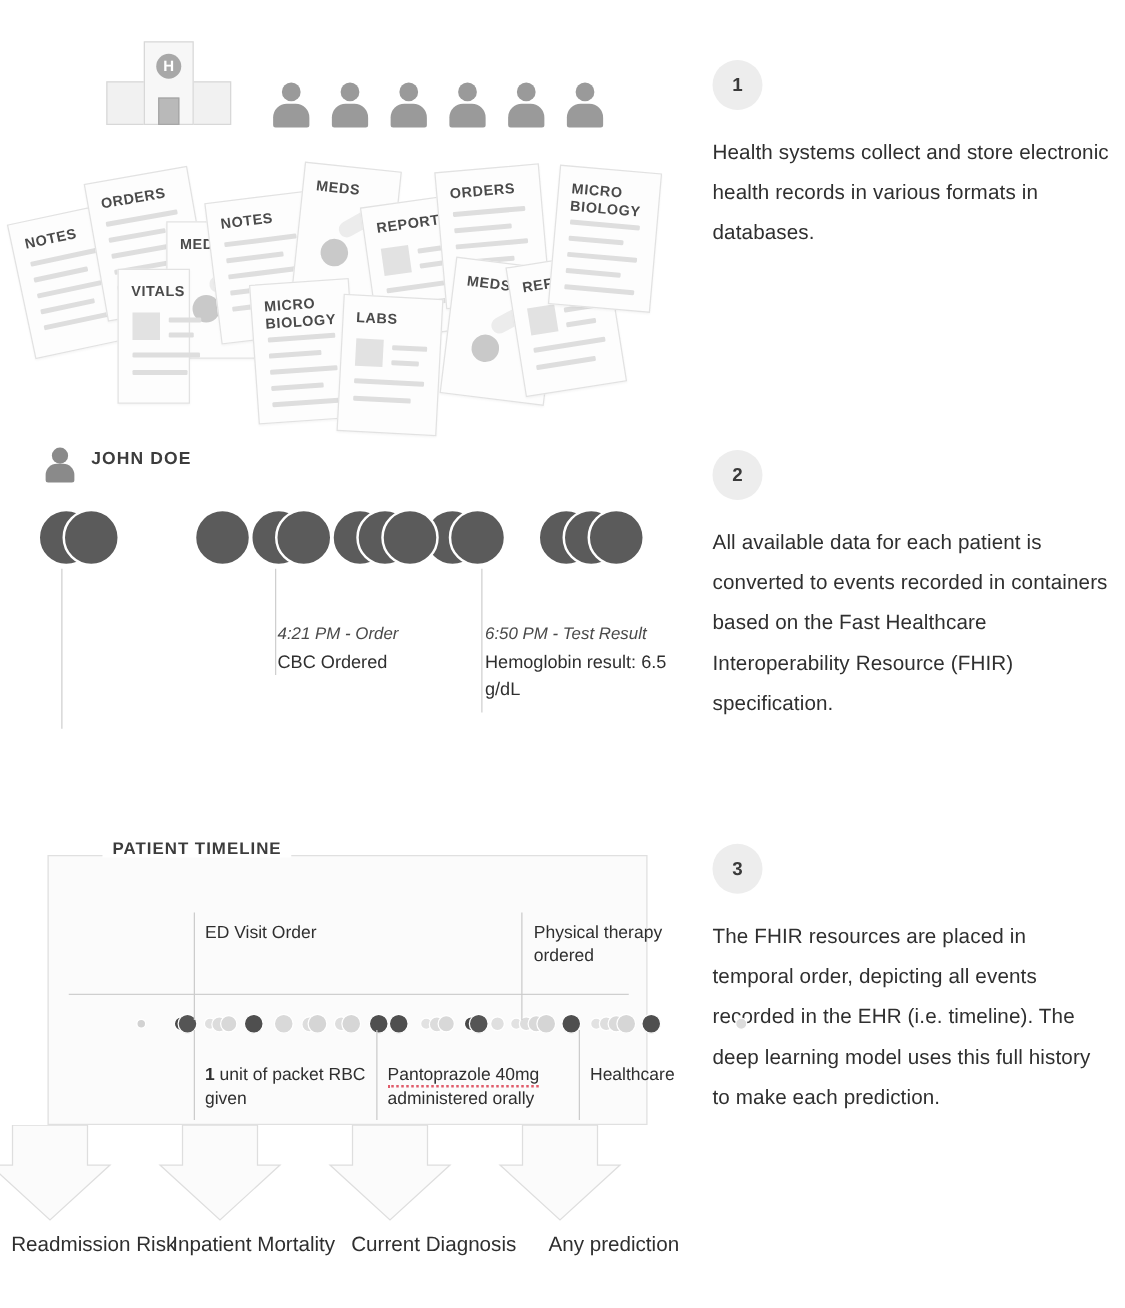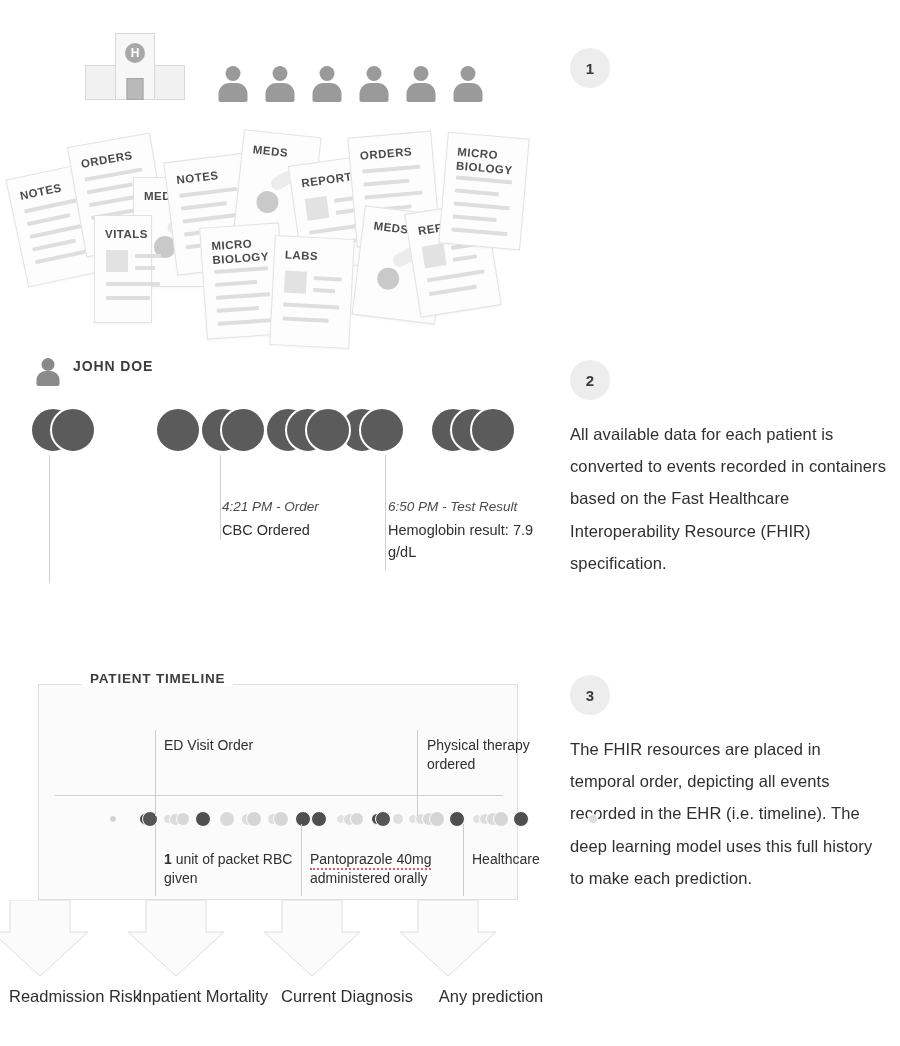--- a/index.html
+++ b/index.html
@@ -309,20 +309,21 @@
           <div class="line" style="top:55px;width:44px"></div>
           <div class="line" style="top:68px;width:56px"></div>
           <div class="line" style="top:81px;width:44px"></div>
           <div class="line" style="top:94px;width:56px"></div>
         </div>
       </div>
   </div>
 
   <div class="step" style="top:48px">
     <div class="step-badge">1</div>
+    <div class="step-text">Health systems collect and store electronic health records in various formats in databases.</div>
   </div>
 
   <div class="step" style="top:360px">
     <div class="step-badge">2</div>
     <div class="step-text">All available data for each patient is converted to events recorded in containers based on the Fast Healthcare Interoperability Resource (FHIR) specification.</div>
   </div>
 
   <div class="step" style="top:675px">
     <div class="step-badge">3</div>
     <div class="step-text">The FHIR resources are placed in temporal order, depicting all events recorded in the EHR (i.e. timeline). The deep learning model uses this full history to make each prediction.</div>
@@ -367,21 +368,21 @@
     <div class="leaders" id="ev-leaders">
         <div class="leader" style="left: 49px; height: 128px;"></div>
         <div class="leader" style="left: 220px; height: 85px;"></div>
         <div class="ev-note" style="left: 222px; top: 42px;">
           <div class="ev-time">4:21 PM - Order</div>
           <div class="ev-desc">CBC Ordered</div>
         </div>
         <div class="leader" style="left: 385px; height: 115px;"></div>
         <div class="ev-note" style="left: 388px; top: 42px;">
           <div class="ev-time">6:50 PM - Test Result</div>
-          <div class="ev-desc">Hemoglobin result: 7.9 g/dL</div>
+          <div class="ev-desc">Hemoglobin result: 6.5 g/dL</div>
         </div>
       </div>
   </div>
 
   <div class="panel3">
     <div class="tl-box"></div>
     <div class="tl-title">PATIENT TIMELINE</div>
     <div class="tl-axis"></div>
     <div id="tl-dots">
         <div class="tdot" style="left: 109px; top: 155px; width: 8px; height: 8px; background: rgb(210, 210, 210);"></div>

